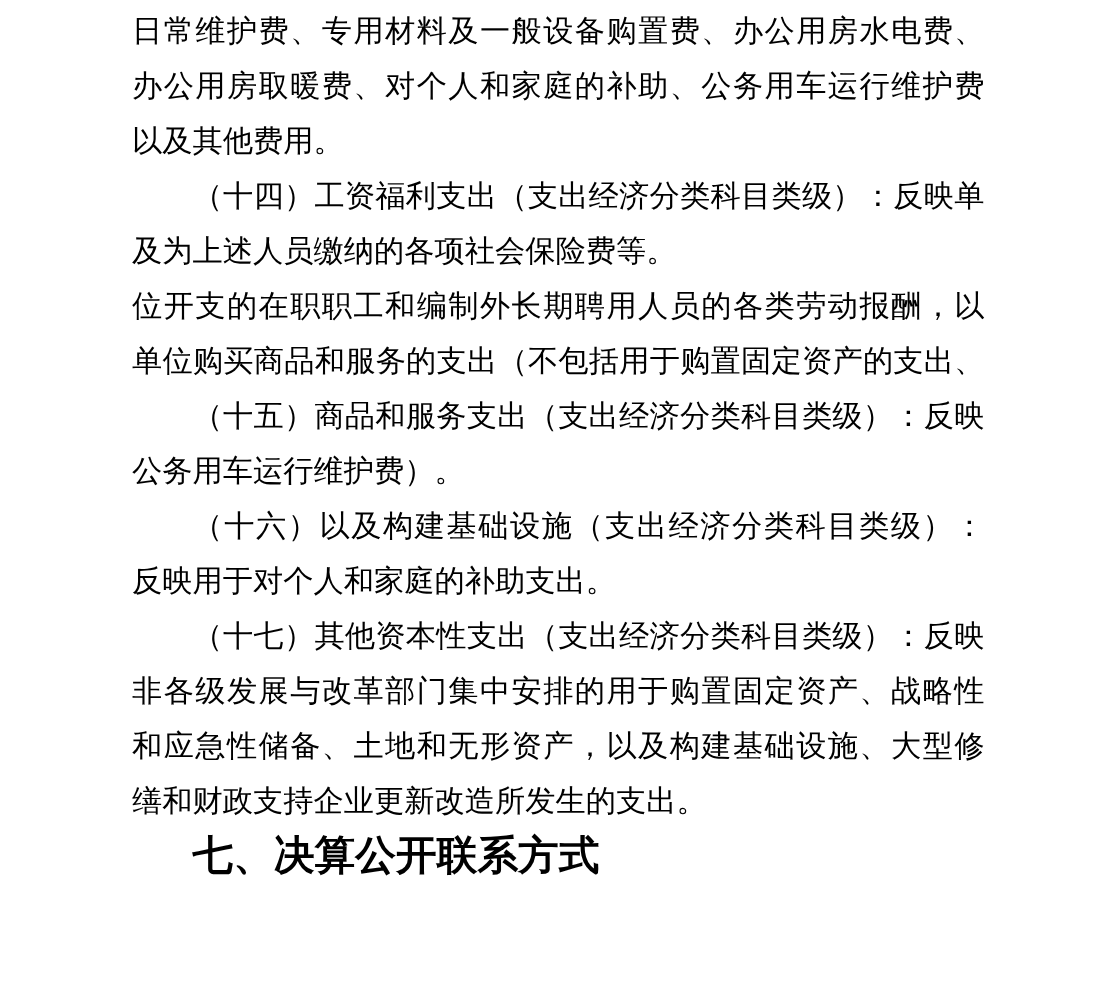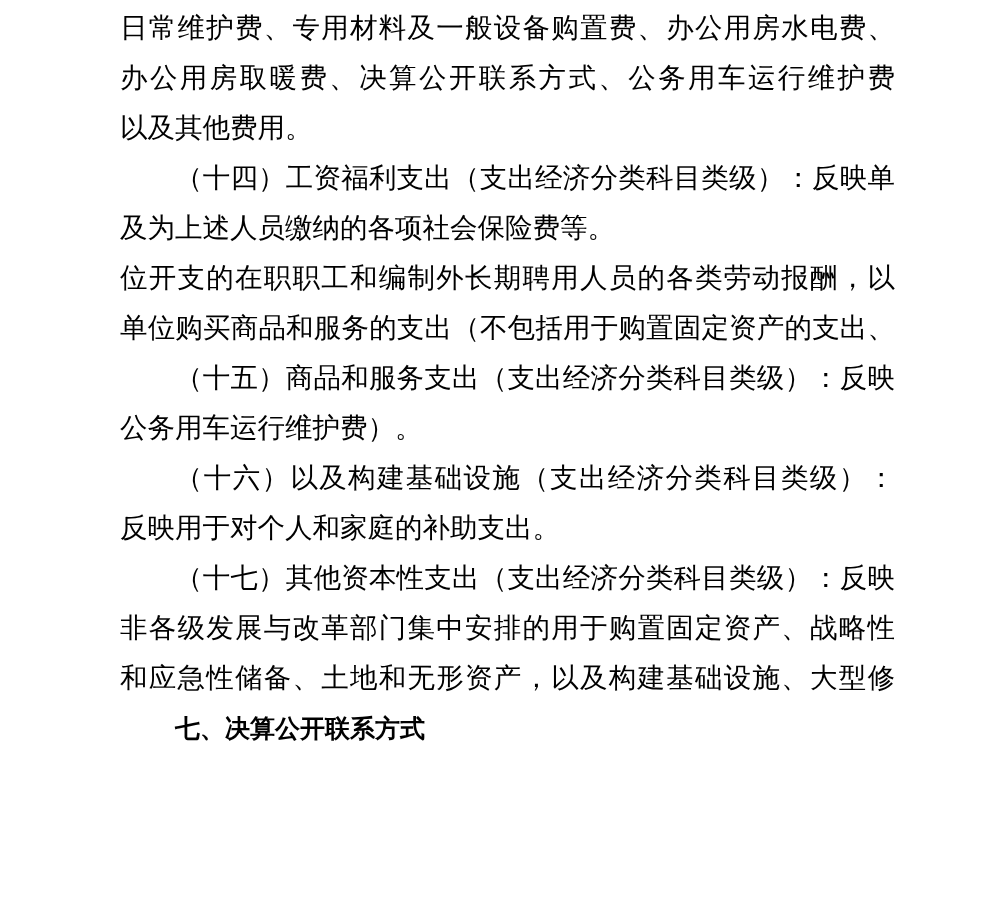--- a/index.html
+++ b/index.html
@@ -30,33 +30,33 @@
     text-align: justify;
     text-align-last: justify;
   }
   .ind {
     text-indent: 2em;
   }
   .b {
     font-weight: 400;
   }
   .hd {
-    font-family: Liberation Mono, monospace;
+    font-family: Liberation Sans, sans-serif;
     font-weight: 700;
-    font-size: 25px;
+    font-size: 37px;
   }
 </style>
 </head>
 <body>
 
 <div class="page">
 
   <div class="ln jst"><span>日常维护费、专用材料及一般设备购置费、办公用房水电费、</span></div>
 
-  <div class="ln jst"><span>办公用房取暖费、决算公开联系方式、公务用车运行维护费</span></div>
+  <div class="ln jst"><span>办公用房取暖费、对个人和家庭的补助、公务用车运行维护费</span></div>
 
   <div class="ln"><span>以及其他费用。</span></div>
 
   <div class="ln jst ind"><span class="b">（十四）工资福利支出（支出经济分类科目类级）：</span><span>反映单</span></div>
 
   <div class="ln"><span>及为上述人员缴纳的各项社会保险费等。</span></div>
 
   <div class="ln jst"><span>位开支的在职职工和编制外长期聘用人员的各类劳动报酬，以</span></div>
 
   <div class="ln jst"><span>单位购买商品和服务的支出（不包括用于购置固定资产的支出、</span></div>
@@ -68,18 +68,19 @@
   <div class="ln jst ind"><span class="b">（十六）以及构建基础设施（支出经济分类科目类级）：</span></div>
 
   <div class="ln"><span>反映用于对个人和家庭的补助支出。</span></div>
 
   <div class="ln jst ind"><span class="b">（十七）其他资本性支出（支出经济分类科目类级）：</span><span>反映</span></div>
 
   <div class="ln jst"><span>非各级发展与改革部门集中安排的用于购置固定资产、战略性</span></div>
 
   <div class="ln jst"><span>和应急性储备、土地和无形资产，以及构建基础设施、大型修</span></div>
 
+  <div class="ln"><span>缮和财政支持企业更新改造所发生的支出。</span></div>
 
   <div class="ln ind"><span class="hd">七、决算公开联系方式</span></div>
 
 
 
 </div>
 
 </body></html>

